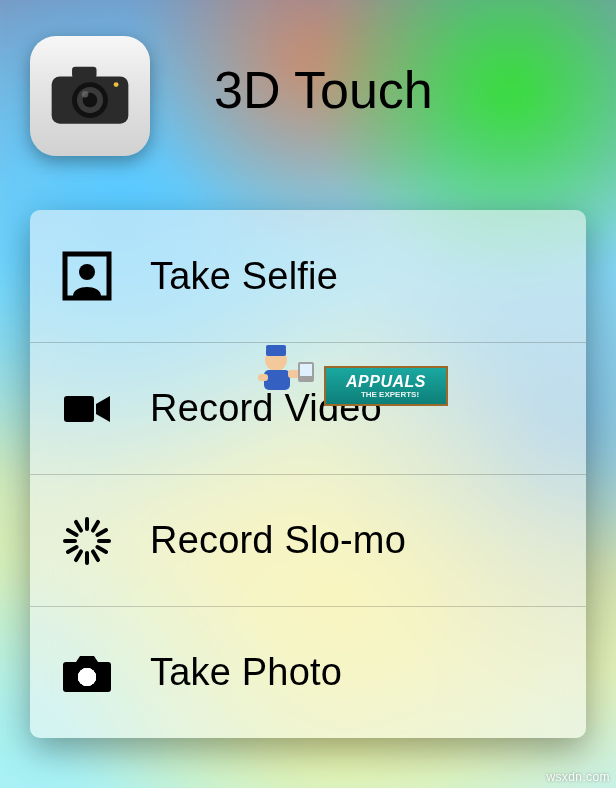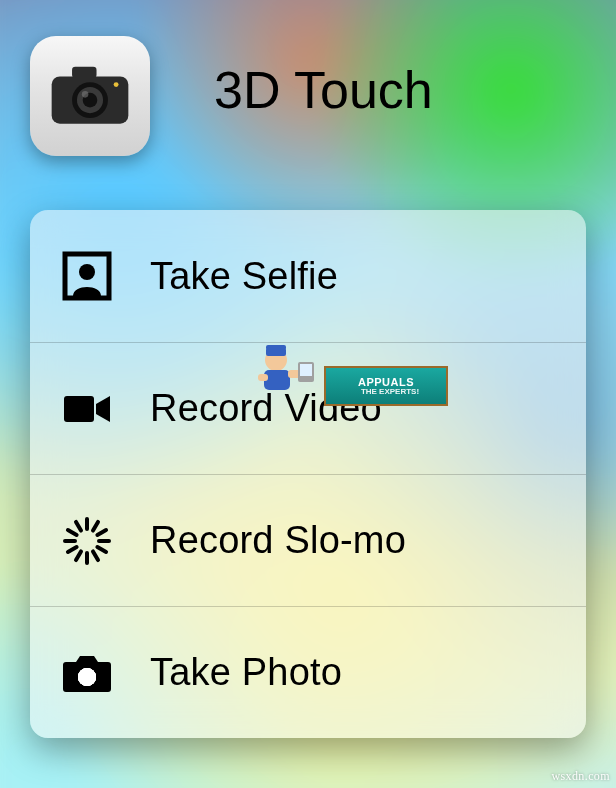--- a/index.html
+++ b/index.html
@@ -45,21 +45,21 @@
     left: 214px;
     right: 20px;
     font-size: 52px;
     color: #000;
   }
   .quick-menu {
     position: absolute;
     top: 210px;
     left: 30px;
     width: 556px;
-    border-radius: 18px;
+    border-radius: 10px;
     background: rgba(245,245,245,0.55);
     box-shadow: 0 12px 34px rgba(0,0,0,0.35);
     backdrop-filter: blur(16px);
     -webkit-backdrop-filter: blur(16px);
     overflow: hidden;
   }
   .qa-item {
     display: flex;
     align-items: center;
     height: 132px;
@@ -108,31 +108,30 @@
     background: linear-gradient(180deg, #1aa8a0 0%, #0d7f79 100%);
     border: 2px solid #9b6a2b;
     display: flex;
     flex-direction: column;
     align-items: center;
     justify-content: center;
     color: #fff;
     font-weight: 600;
   }
   .watermark .banner .l1 { font-size: 9px; line-height: 1; letter-spacing: 0.4px; opacity: 0.0; height:0; }
-  .watermark .banner .l2 { font-size: 11px; line-height: 1.1; letter-spacing: 0.5px; }
+  .watermark .banner .l2 { font-size: 16px; line-height: 1.1; letter-spacing: 0.5px; font-style: italic; }
   .watermark .banner .l3 { font-size: 8px; line-height: 1; opacity: 0.9; margin-left: 8px; }
   .sourcemark {
     position: absolute;
     right: 6px;
     bottom: 4px;
     font-size: 12px;
     color: rgba(255,255,255,0.95);
     text-shadow: 0 0 3px rgba(0,0,0,0.4);
     letter-spacing: 0.4px;
-    font-family: Liberation Serif, serif;
   }
 </style>
 </head>
 <body>
 
 <div class="wallpaper"></div>
 
 <div class="app-icon">
   <svg viewBox="0 0 100 76">
     <rect x="3" y="14" width="94" height="58" rx="10" fill="#2b2b2b"></rect>

